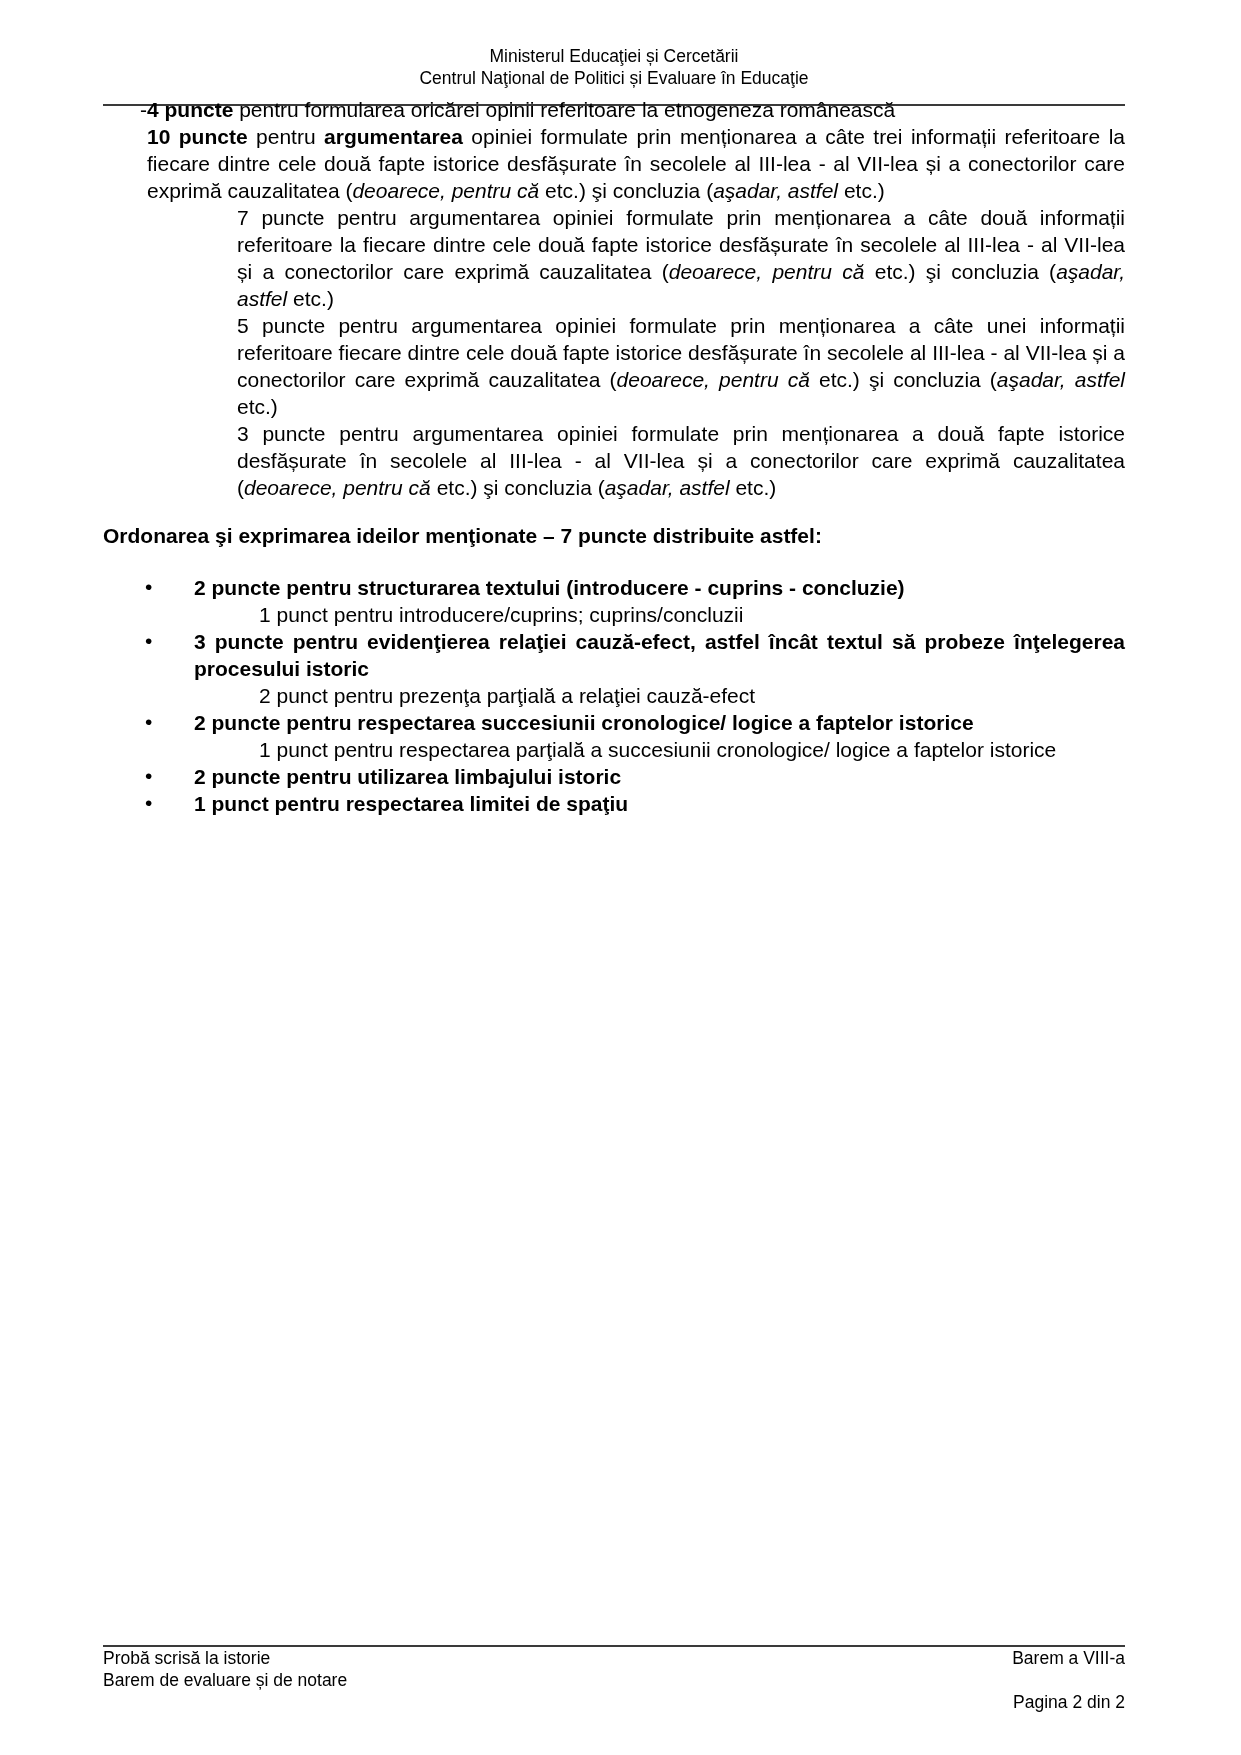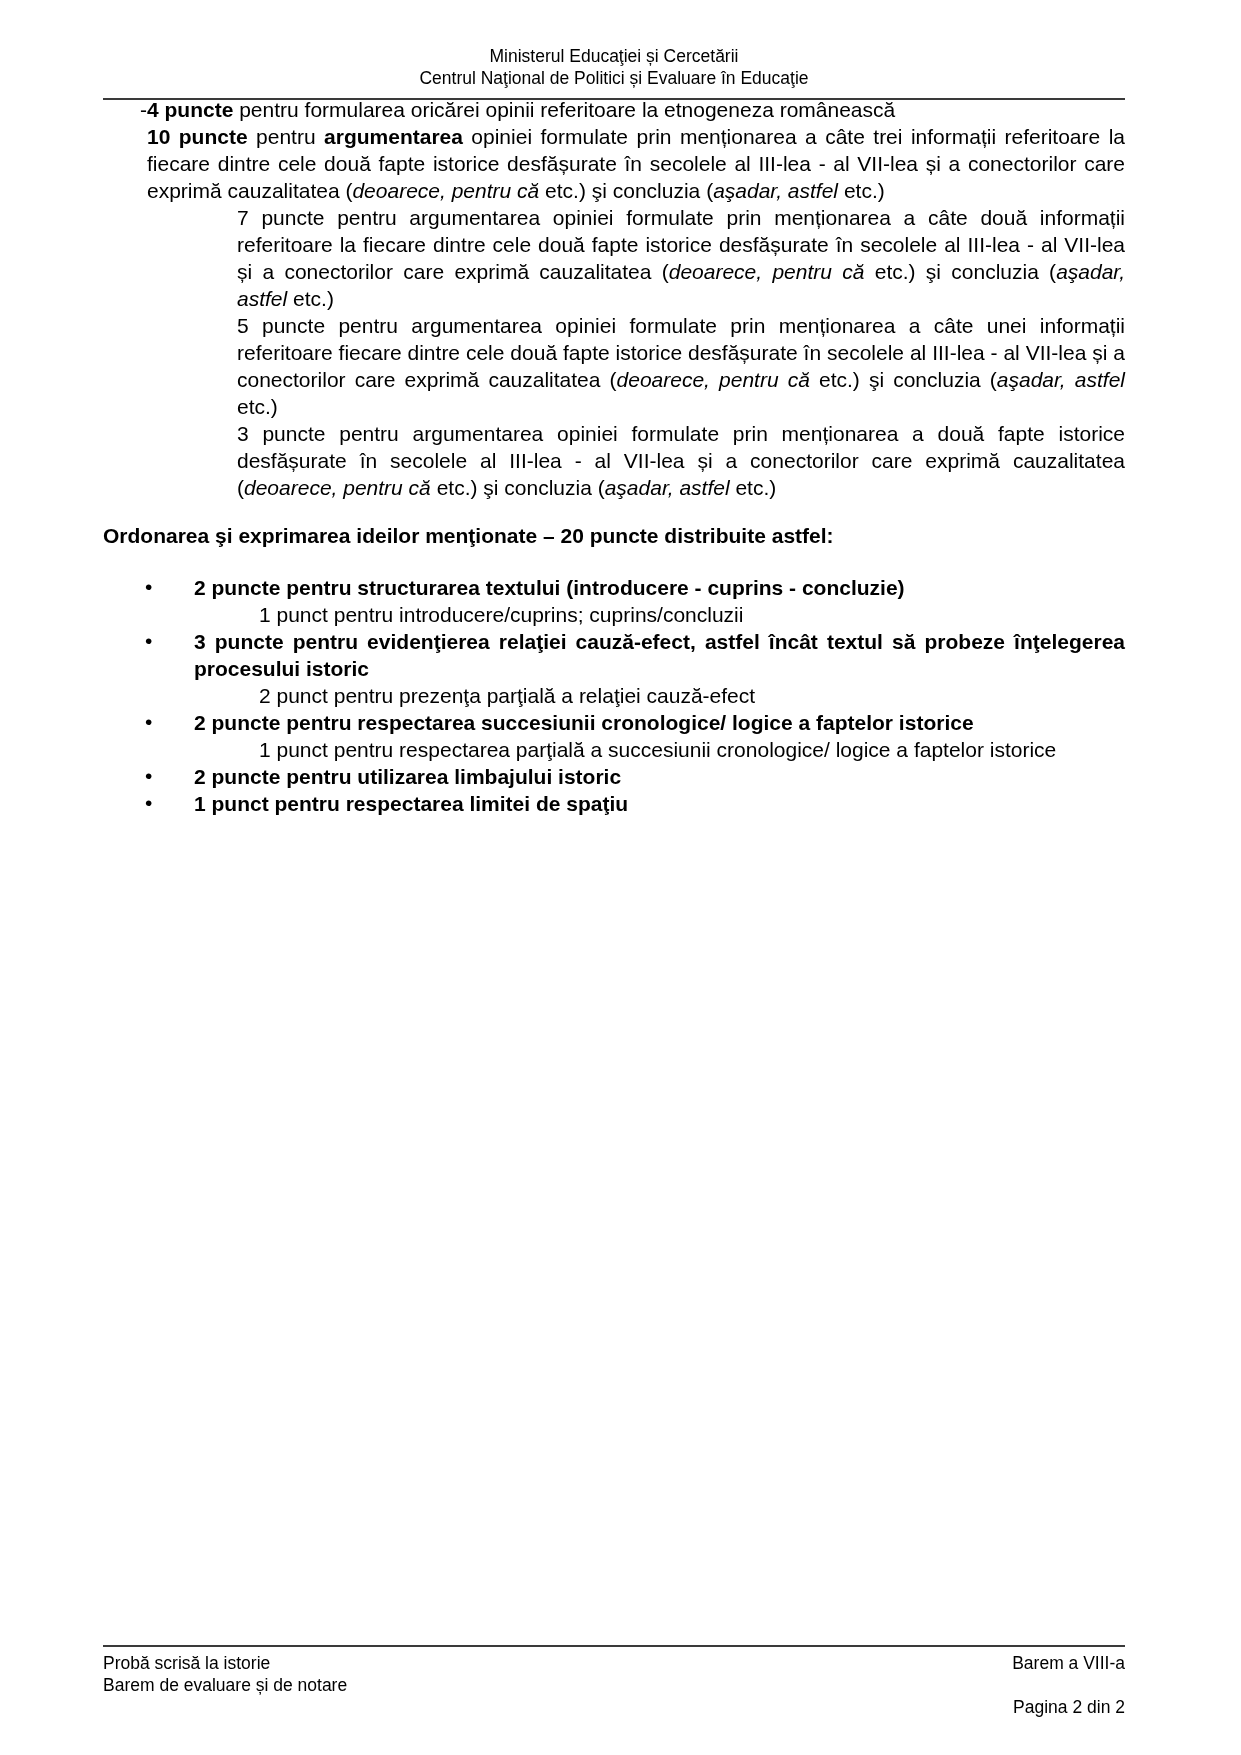--- a/index.html
+++ b/index.html
@@ -14,21 +14,21 @@
     font-family: "Liberation Sans", sans-serif;
     overflow: hidden;
   }
   
   .doc-header {
     position: absolute;
     top: 45px; left: 103px; right: 116px;
     text-align: center;
     font-size: 17.5px;
     line-height: 22px;
-    padding-bottom: 9px;
+    padding-bottom: 15px;
     border-bottom: 2px solid #3a3a3a;
   }
   
   .doc-body {
     position: absolute;
     top: 96px; left: 103px; right: 116px;
     font-size: 21px;
     line-height: 27px;
   }
   p { text-align: justify; }
@@ -47,21 +47,20 @@
   .bullet { position: relative; }
   .bmark { position: absolute; left: 42px; top: -1px; }
   .bbody { margin-left: 91px; }
   .bmain { font-weight: bold; }
   .bsub { margin-left: 65px; }
   
   .doc-footer {
     position: absolute;
     top: 1645px; left: 103px; right: 116px;
     border-top: 2px solid #3a3a3a;
-    padding-top: 5px;
     font-size: 17.5px;
     line-height: 22px;
   }
   .frow { display: flex; justify-content: space-between; align-items: flex-start; }
   .fcenter { text-align: right; }
 </style>
 </head>
 <body>
 
 <div class="page">
@@ -78,21 +77,21 @@
       <div class="hbody">
         <p><span class="b">4 puncte</span><span> pentru formularea oricărei opinii referitoare la etnogeneza românească</span></p>
         <p><span class="b">10 puncte</span><span> pentru </span><span class="b">argumentarea</span><span> opiniei formulate prin menționarea a câte trei informații referitoare la fiecare dintre cele două fapte istorice desfășurate în secolele al III-lea - al VII-lea și a conectorilor care exprimă cauzalitatea (</span><span class="i">deoarece, pentru că</span><span> etc.) şi concluzia (</span><span class="i">aşadar, astfel</span><span> etc.)</span></p>
       </div>
     </div>
 
     <p class="sub-par"><span>7 puncte pentru argumentarea opiniei formulate prin menționarea a câte două informații referitoare la fiecare dintre cele două fapte istorice desfășurate în secolele al III-lea - al VII-lea și a conectorilor care exprimă cauzalitatea (</span><span class="i">deoarece, pentru că</span><span> etc.) şi concluzia (</span><span class="i">aşadar, astfel</span><span> etc.)</span></p>
     <p class="sub-par"><span>5 puncte pentru argumentarea opiniei formulate prin menționarea a câte unei informații referitoare fiecare dintre cele două fapte istorice desfășurate în secolele al III-lea - al VII-lea și a conectorilor care exprimă cauzalitatea (</span><span class="i">deoarece, pentru că</span><span> etc.) şi concluzia (</span><span class="i">aşadar, astfel</span><span> etc.)</span></p>
     <p class="sub-par"><span>3 puncte pentru argumentarea opiniei formulate prin menționarea a două fapte istorice desfășurate în secolele al III-lea - al VII-lea și a conectorilor care exprimă cauzalitatea (</span><span class="i">deoarece, pentru că</span><span> etc.) şi concluzia (</span><span class="i">aşadar, astfel</span><span> etc.)</span></p>
 
-    <p class="section-heading">Ordonarea şi exprimarea ideilor menţionate – 20 puncte distribuite astfel:</p>
+    <p class="section-heading">Ordonarea şi exprimarea ideilor menţionate – 7 puncte distribuite astfel:</p>
 
     <div class="bullet-list">
 
       <div class="bullet">
         <span class="bmark">•</span>
         <div class="bbody">
           <p class="bmain">2 puncte pentru structurarea textului (introducere - cuprins - concluzie)</p>
           <p class="bsub">1 punct pentru introducere/cuprins; cuprins/concluzii</p>
         </div>
       </div>

